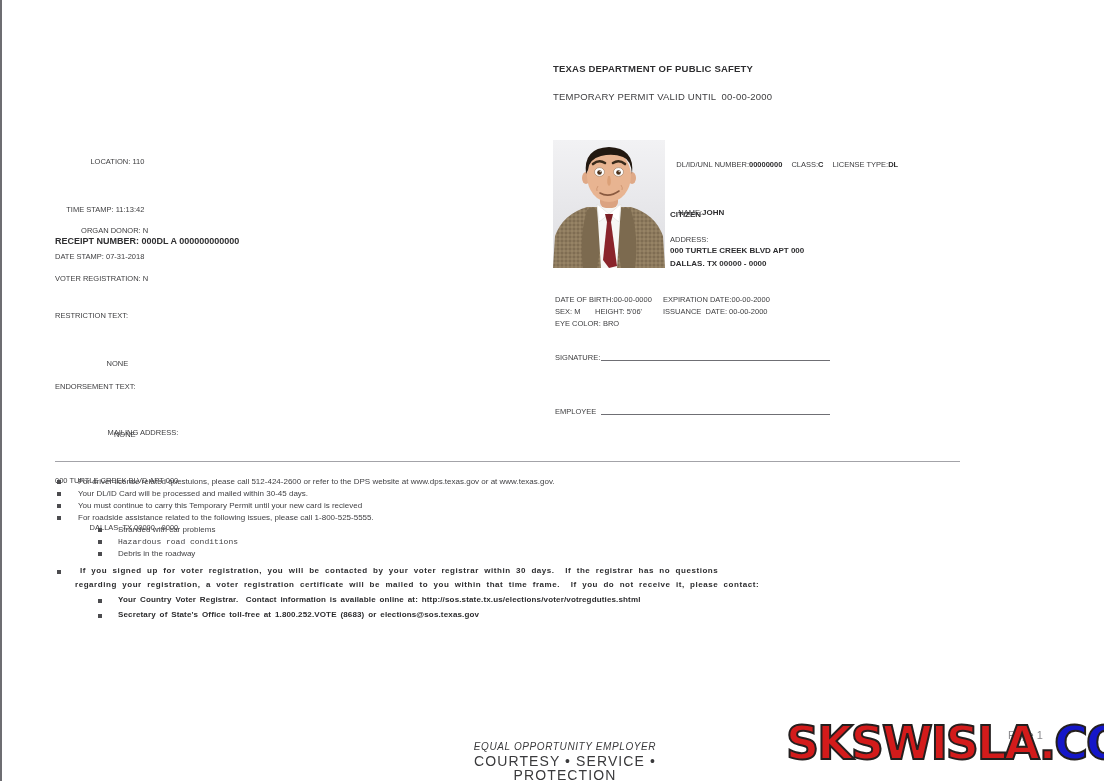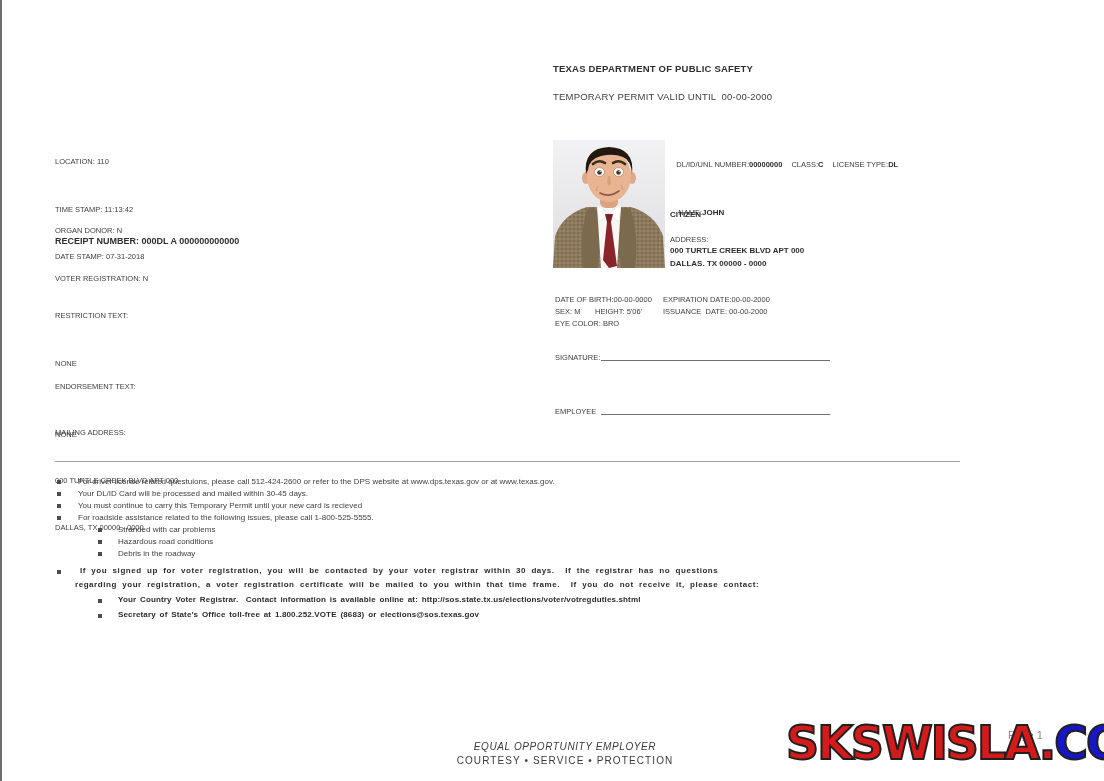--- a/index.html
+++ b/index.html
@@ -7,37 +7,37 @@
     position:relative;width:1104px;height:781px;background:#ffffff;
     font-family:"Liberation Sans",sans-serif;color:#3d3d3f;overflow:hidden;
   }
   .edge{position:absolute;left:0;top:0;width:2px;height:781px;background:#6d6d72;}
   .t{position:absolute;white-space:pre;line-height:1.2;}
   .fs7{font-size:7.5px;}
   .fs8{font-size:8px;}
   .fs9{font-size:9px;}
   .b{font-weight:bold;color:#2e2e30;}
   .blk{position:absolute;white-space:pre;}
-  .blk div{line-height:11.5px;font-size:7.5px;}
+  .blk div{line-height:11.5px;font-size:7.5px;text-align:right;}
   .hdr{font-size:9.5px;font-weight:bold;letter-spacing:.2px;color:#2e2e30;}
   .permit{font-size:9.5px;letter-spacing:.2px;}
   .photo{position:absolute;left:553px;top:140px;width:112px;height:128px;}
   .idrow{position:absolute;font-size:7.5px;white-space:pre;}
   .idrow .v{font-weight:bold;color:#2c2c2e;}
   .gap{margin-right:9px;}
   .gap2{margin-right:4px;}
   .line{position:absolute;height:1px;background:#6f6f74;}
   .divider{position:absolute;left:55px;top:461px;width:905px;height:1px;background:#a3a3a8;}
   .sq{position:absolute;width:4px;height:4px;background:#4c4c4f;}
   .note{position:absolute;font-size:8px;white-space:pre;color:#414144;}
   .vb{font-weight:bold;color:#2c2c2e;letter-spacing:.55px;word-spacing:2.6px;}
   .vb2{font-weight:bold;color:#2c2c2e;letter-spacing:.15px;word-spacing:1.4px;}
   .footer{position:absolute;left:430px;top:740px;width:270px;text-align:center;}
   .footer .l1{font-style:italic;font-size:10px;letter-spacing:.6px;color:#3a3a3c;line-height:14px;}
-  .footer .l2{font-size:10px;letter-spacing:1.1px;color:#3a3a3c;line-height:14px;}
+  .footer .l2{font-size:14px;letter-spacing:1.1px;color:#3a3a3c;line-height:14px;}
   .pagelabel{position:absolute;left:1008px;top:729px;font-size:11px;color:#8a8a8e;z-index:1;}
   .wm{
     position:absolute;left:786px;top:716px;z-index:2;
     font-family:"DejaVu Sans",sans-serif;font-weight:bold;font-size:46px;
     letter-spacing:-2px;white-space:pre;
     -webkit-text-stroke:2px #241f1f;text-shadow:0 0 1px #241f1f;
   }
   .wm .red{color:#d31b1b;}
   .wm .blue{color:#1517c8;}
 </style>
@@ -163,21 +163,21 @@
   <div class="sq" style="left:57px;top:492px;"></div>
   <div class="note" style="left:78px;top:489px;">Your DL/ID Card will be processed and mailed within 30-45 days.</div>
   <div class="sq" style="left:57px;top:504px;"></div>
   <div class="note" style="left:78px;top:501px;">You must continue to carry this Temporary Permit until your new card is recieved</div>
   <div class="sq" style="left:57px;top:516px;"></div>
   <div class="note" style="left:78px;top:513px;">For roadside assistance related to the following issues, please call 1-800-525-5555.</div>
 
   <div class="sq" style="left:98px;top:528px;"></div>
   <div class="note" style="left:118px;top:525px;">Stranded with car problems</div>
   <div class="sq" style="left:98px;top:540px;"></div>
-  <div class="note" style="left:118px;top:537px;">Hazardous road conditions</div>
+  <div class="note" style="left:118px;top:537px;font-family:Liberation Mono, monospace;">Hazardous road conditions</div>
   <div class="sq" style="left:98px;top:552px;"></div>
   <div class="note" style="left:118px;top:549px;">Debris in the roadway</div>
 
   <div class="sq" style="left:57px;top:570px;"></div>
   <div class="note vb" style="left:80px;top:566px;">If you signed up for voter registration, you will be contacted by your voter registrar within 30 days.  If the registrar has no questions</div>
   <div class="note vb" style="left:75px;top:580px;">regarding your registration, a voter registration certificate will be mailed to you within that time frame.  If you do not receive it, please contact:</div>
   <div class="sq" style="left:98px;top:599px;"></div>
   <div class="note vb2" style="left:118px;top:595px;">Your Country Voter Registrar.  Contact information is available online at: http://sos.state.tx.us/elections/voter/votregduties.shtml</div>
   <div class="sq" style="left:98px;top:614px;"></div>
   <div class="note vb2" style="left:118px;top:610px;">Secretary of State's Office toll-free at 1.800.252.VOTE (8683) or elections@sos.texas.gov</div>

